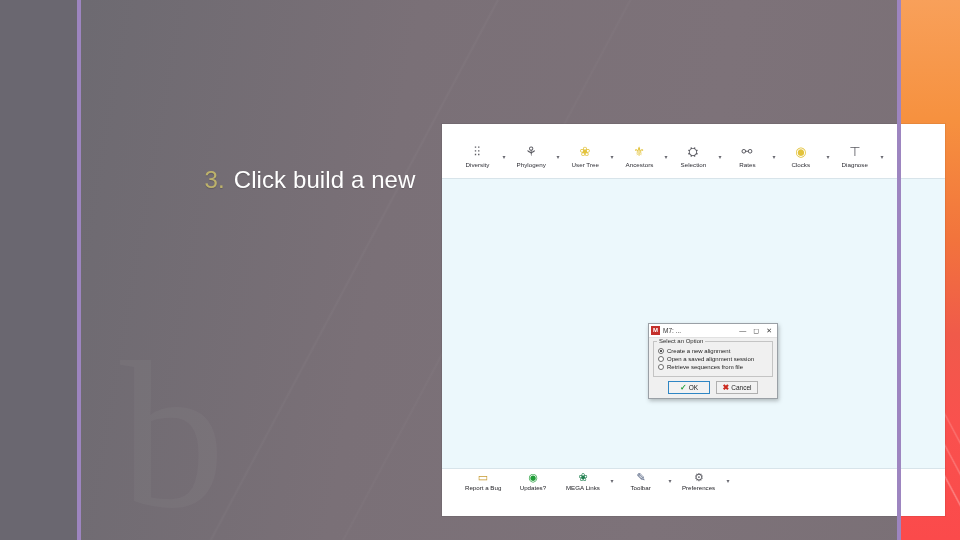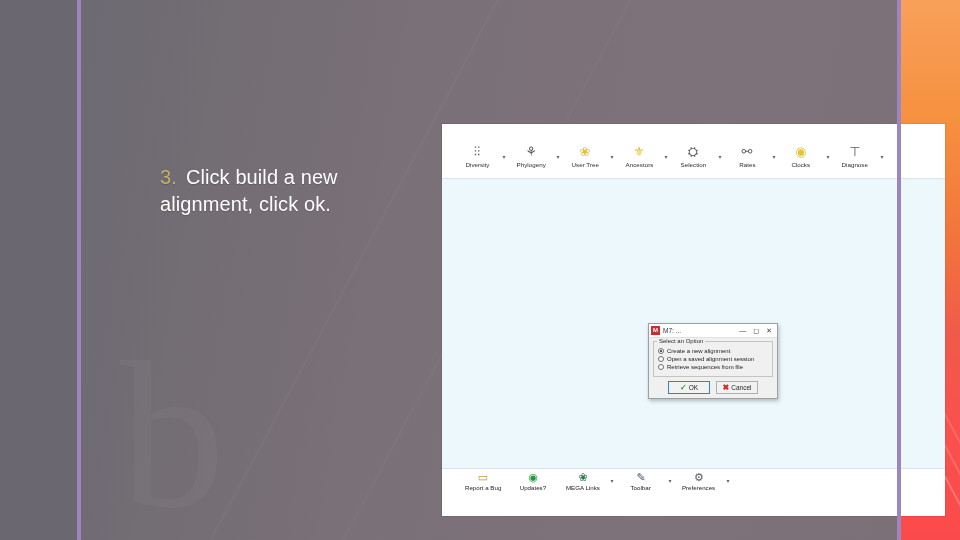--- a/index.html
+++ b/index.html
@@ -51,23 +51,24 @@
     position: absolute; left: 81px; top: 0; width: 816px; height: 540px;
     background:
       linear-gradient(118deg, transparent 37.6%, rgba(255,255,255,.030) 37.8%, transparent 38.0%),
       linear-gradient(118deg, transparent 49.6%, rgba(255,255,255,.022) 49.8%, transparent 50.0%);
   }
 
   
   .slide-text {
     position: absolute; left: 160px; top: 164px; width: 300px;
     color: #ffffff;
-    font-size: 20px; line-height: 1.35;
+    font-size: 24px; line-height: 1.35;
     letter-spacing: .1px;
     text-shadow: 0 1px 1px rgba(0,0,0,.18);
+    text-align: center;
   }
   .slide-text .num { color: #bdb26b; }
   .slide-text .num-gap { display: inline-block; width: 9px; }
 
   
   .app-shot {
     position: absolute; left: 442px; top: 124px;
     width: 503px; height: 392px;
     background: #ffffff;
     box-shadow: 0 0 0 1px rgba(0,0,0,.06);
@@ -176,21 +177,20 @@
 <div class="slide-bg"></div>
 <div class="bg-faint-lines"></div>
 <div class="bg-ghost-glyph">b</div>
 <div class="bg-left-band"></div>
 <div class="bg-purple-line-left"></div>
 <div class="bg-purple-line-right"></div>
 <div class="bg-orange-band"></div>
 
 <div class="slide-text">
   <span class="num">3.</span><span class="num-gap"></span><span>Click build a new</span><br>
-  <span>alignment, click ok.</span>
 </div>
 
 <div class="app-shot">
 
   <div class="app-titlestrip"></div>
 
   <div class="ribbon">
     <div class="tool-grp">
       <div class="tool-btn">
         <span class="tool-ico gry">⫶⫶</span>

